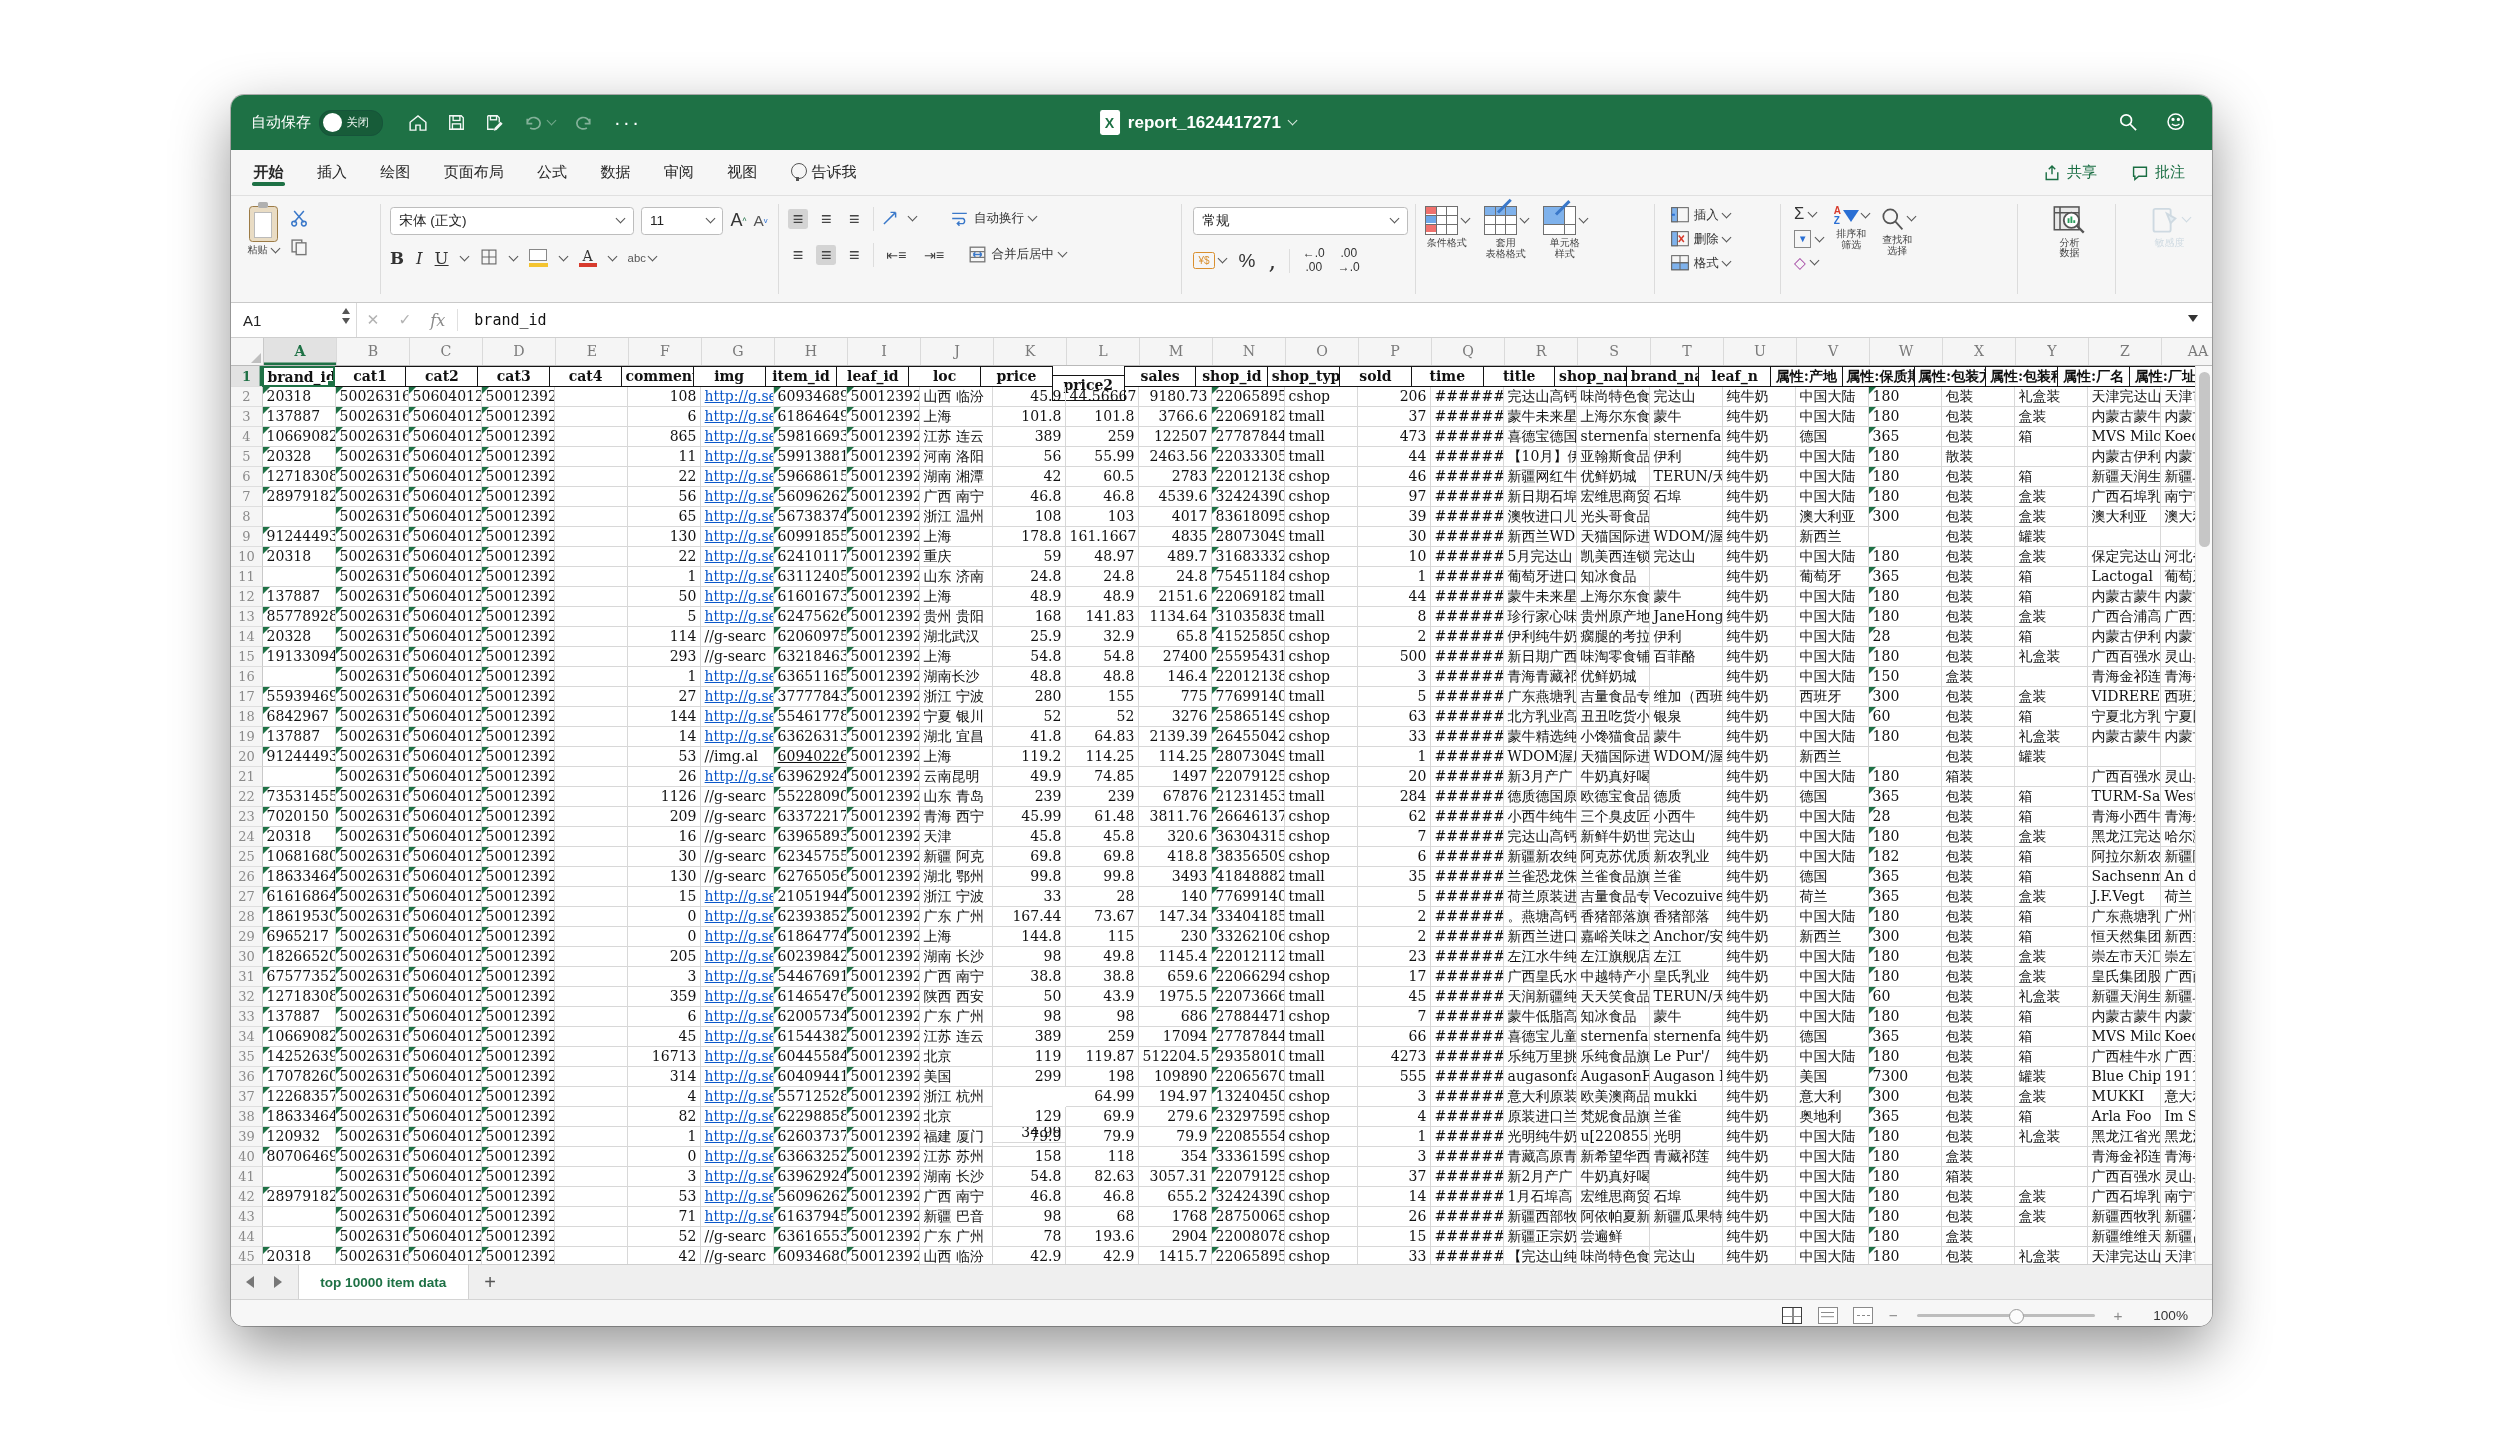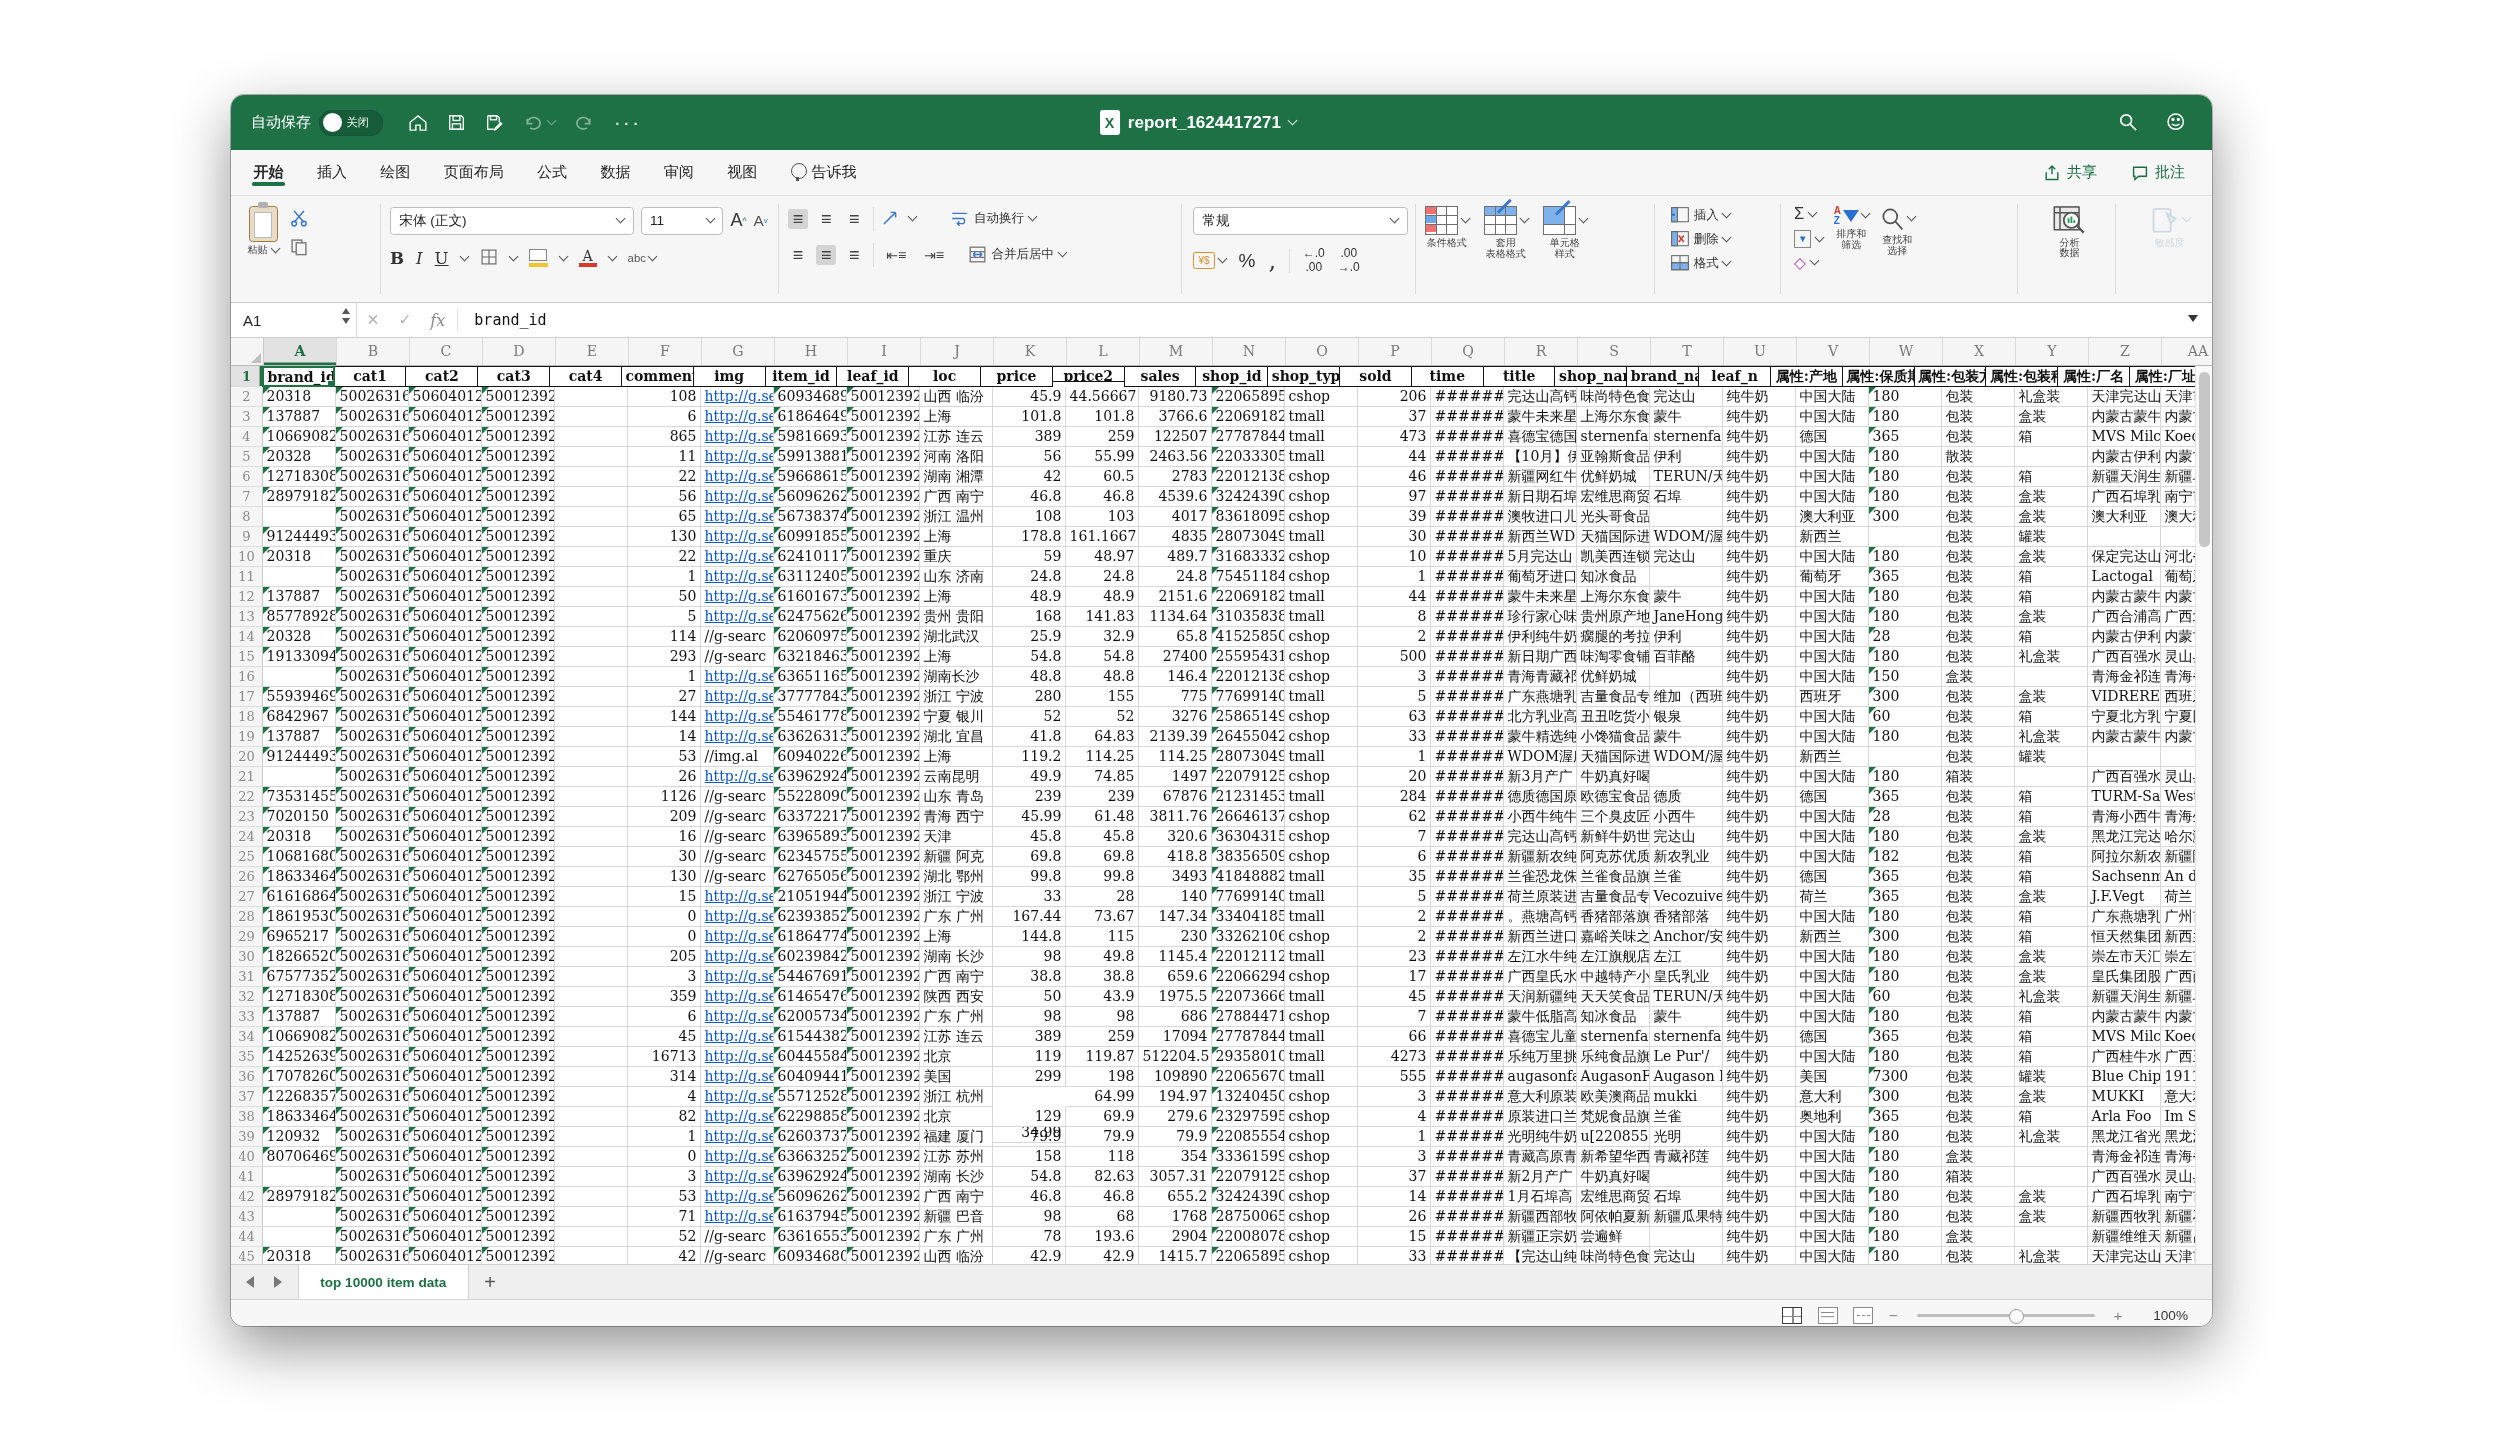--- a/index.html
+++ b/index.html
@@ -501,21 +501,21 @@
           <div class="cell" style="line-height: 19px; height: 21.4px;">cat1</div>
           <div class="cell" style="line-height: 19px; height: 21.4px;">cat2</div>
           <div class="cell" style="line-height: 19px; height: 21.4px;">cat3</div>
           <div class="cell" style="line-height: 19px; height: 21.4px;">cat4</div>
           <div class="cell" style="line-height: 19px; height: 21.4px;">comment</div>
           <div class="cell" style="line-height: 19px; height: 21.4px;">img</div>
           <div class="cell" style="line-height: 19px; height: 21.4px;">item_id</div>
           <div class="cell" style="line-height: 19px; height: 21.4px;">leaf_id</div>
           <div class="cell" style="line-height: 19px; height: 21.4px;">loc</div>
           <div class="cell" style="line-height: 19px; height: 21.4px;">price</div>
-          <div class="cell" style="line-height: 19px; height: 16px;">price2</div>
+          <div class="cell" style="line-height: 19px; height: 26px; margin-top: 9px;">price2</div>
           <div class="cell" style="line-height: 19px; height: 21.4px;">sales</div>
           <div class="cell" style="line-height: 19px; height: 21.4px;">shop_id</div>
           <div class="cell" style="line-height: 19px; height: 21.4px;">shop_type</div>
           <div class="cell" style="line-height: 19px; height: 21.4px;">sold</div>
           <div class="cell" style="line-height: 19px; height: 21.4px;">time</div>
           <div class="cell" style="line-height: 19px; height: 21.4px;">title</div>
           <div class="cell" style="line-height: 19px; height: 21.4px;">shop_name</div>
           <div class="cell" style="line-height: 19px; height: 21.4px;">brand_name</div>
           <div class="cell" style="line-height: 19px; height: 21.4px;">leaf_n</div>
           <div class="cell" style="line-height: 19px; height: 21.4px;">属性:产地</div>
@@ -1067,21 +1067,21 @@
         </div>
         <div class="grow" style="height: 20px;">
           <div class="rnum" style="line-height: 20px;">20</div>
           <div class="cell" style="line-height: 19.6px; height: 20px;">912444934<span class="tri"></span></div>
           <div class="cell" style="line-height: 19.6px; height: 20px;">50026316<span class="tri"></span></div>
           <div class="cell" style="line-height: 19.6px; height: 20px;">50604012<span class="tri"></span></div>
           <div class="cell" style="line-height: 19.6px; height: 20px;">50012392<span class="tri"></span></div>
           <div class="cell" style="line-height: 19.6px; height: 20px;"></div>
           <div class="cell r" style="line-height: 19.6px; height: 20px;">53</div>
           <div class="cell" style="line-height: 19.6px; height: 20px;">//img.al</div>
-          <div class="cell" style="line-height: 19.6px; height: 20px;">60940226<span class="tri"></span></div>
+          <div class="cell" style="line-height: 19.6px; height: 20px; text-decoration: underline;">60940226<span class="tri"></span></div>
           <div class="cell" style="line-height: 19.6px; height: 20px;">50012392<span class="tri"></span></div>
           <div class="cell" style="line-height: 19.6px; height: 20px;">上海</div>
           <div class="cell r" style="line-height: 19.6px; height: 20px;">119.2</div>
           <div class="cell r" style="line-height: 19.6px; height: 20px;">114.25</div>
           <div class="cell r" style="line-height: 19.6px; height: 20px;">114.25</div>
           <div class="cell" style="line-height: 19.6px; height: 20px;">28073049<span class="tri"></span></div>
           <div class="cell" style="line-height: 19.6px; height: 20px;">tmall</div>
           <div class="cell r" style="line-height: 19.6px; height: 20px;">1</div>
           <div class="cell r" style="line-height: 19.6px; height: 20px;">########</div>
           <div class="cell" style="line-height: 19.6px; height: 20px;">WDOM渥康</div>

